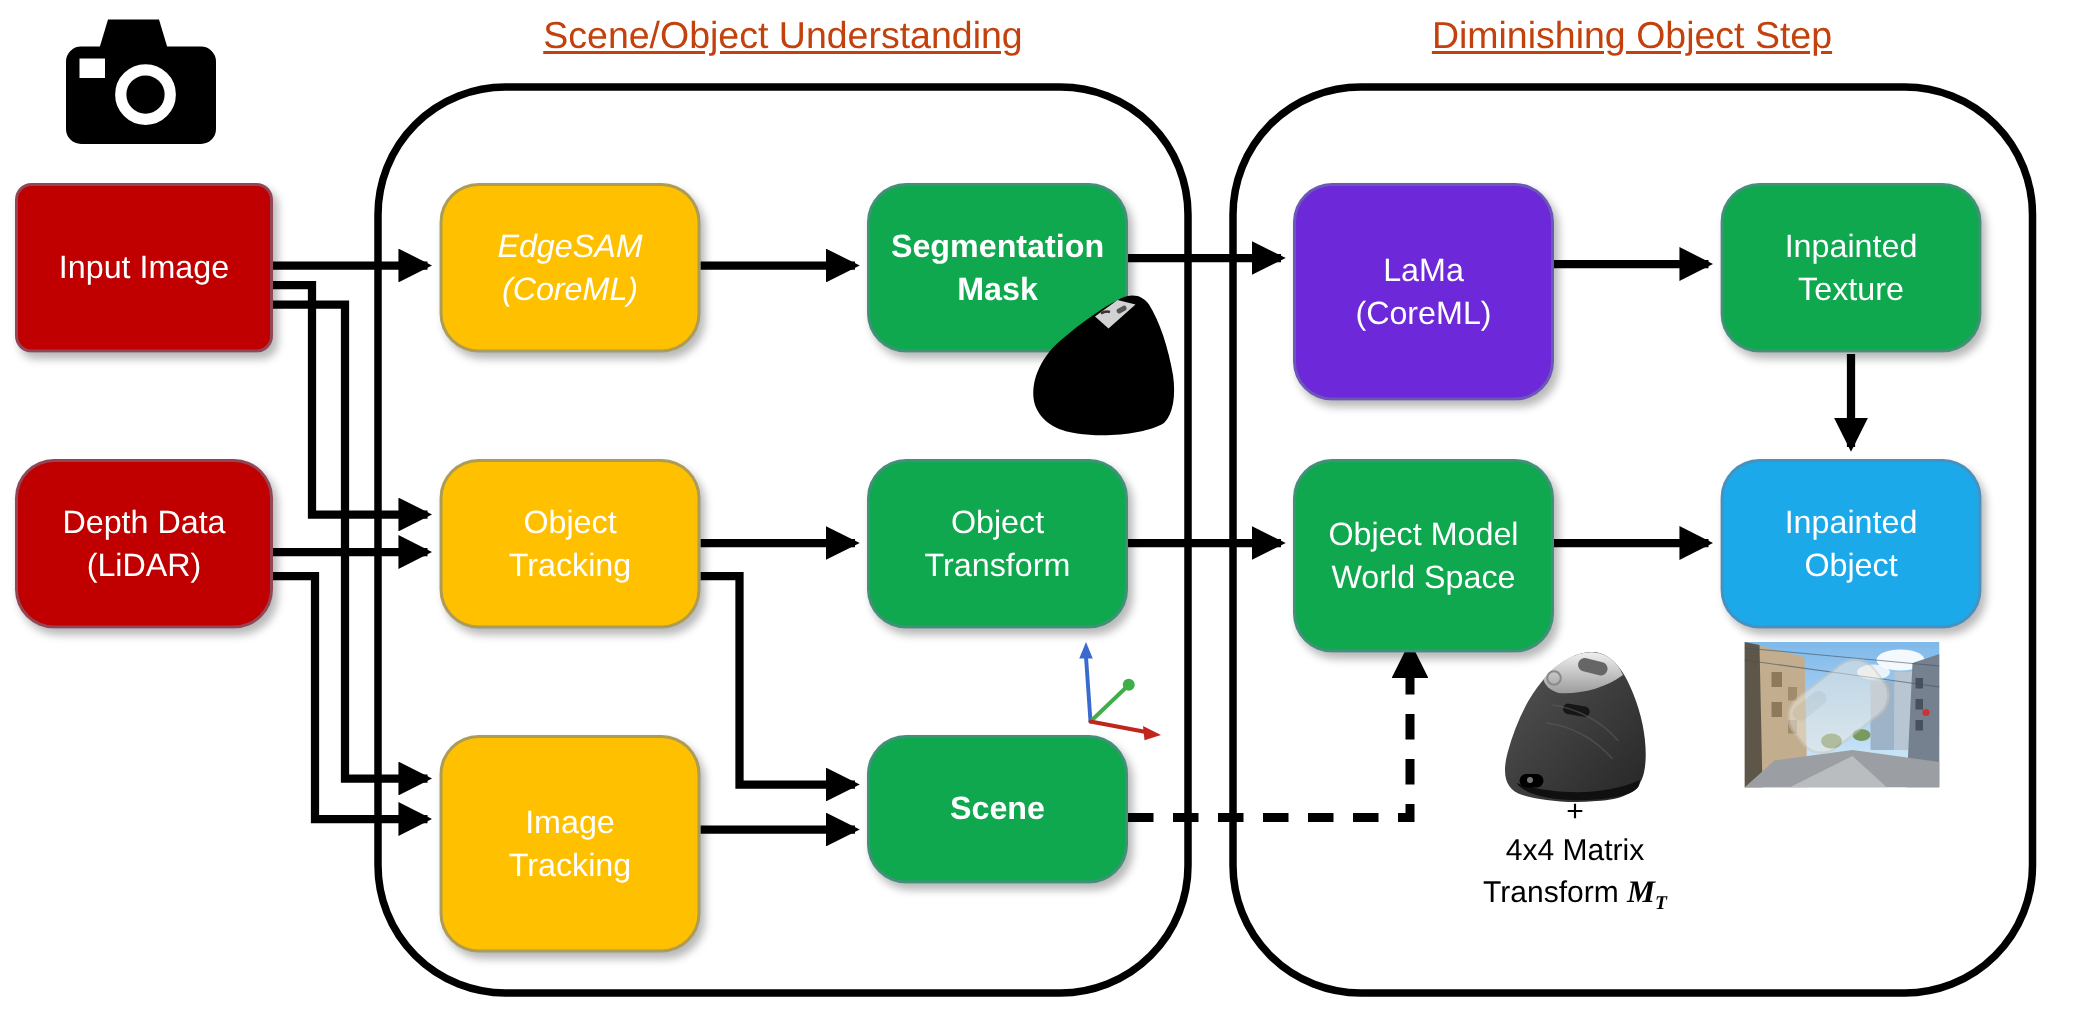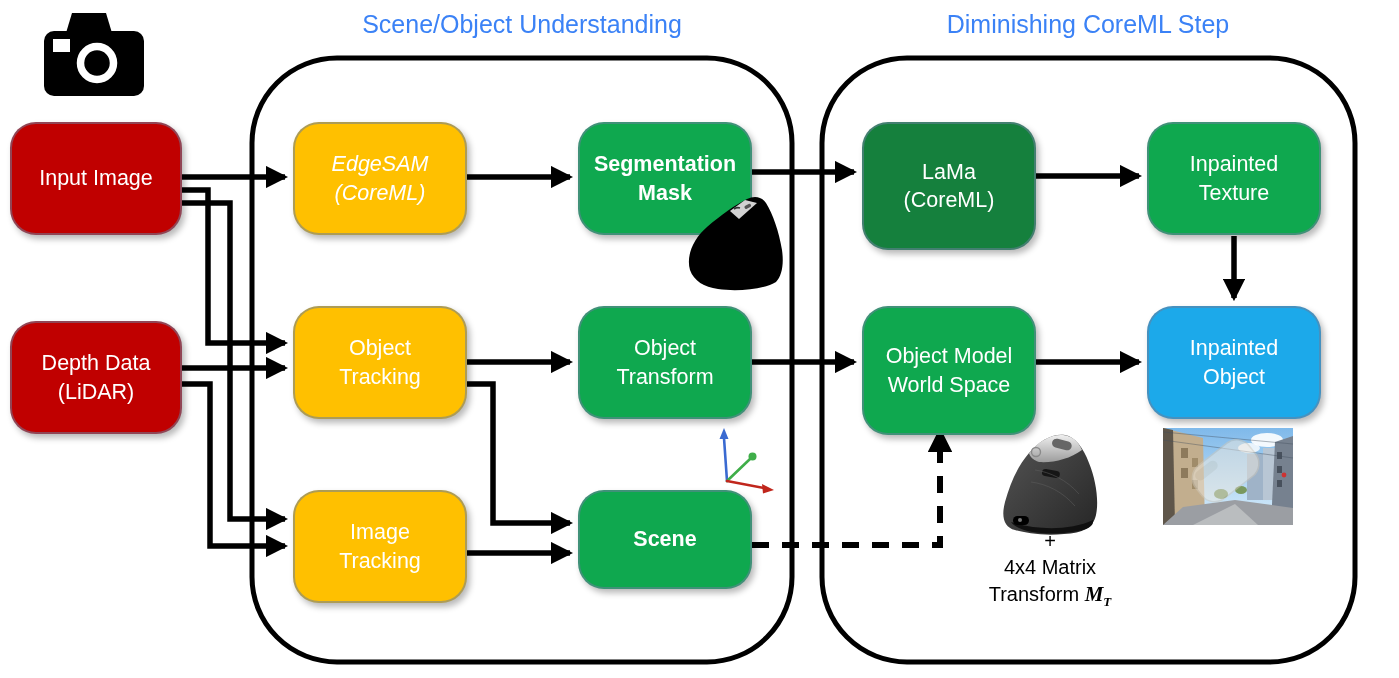--- a/index.html
+++ b/index.html
@@ -3,21 +3,21 @@
 <meta charset="utf-8">
 <style>
   html,body{margin:0;padding:0;background:#fff;}
   #canvas{position:relative;width:1399px;height:678px;background:#fff;overflow:hidden;
           font-family:"Liberation Sans", sans-serif;}
   #wires{position:absolute;left:0;top:0;z-index:1;}
   .node{position:absolute;z-index:2;border-radius:26px;display:flex;flex-direction:column;
         align-items:center;justify-content:center;color:#fff;font-size:21.5px;line-height:1.32;
         text-align:center;border:2px solid rgba(105,125,155,.55);
         box-shadow:3px 4px 6px rgba(0,0,0,.28);box-sizing:border-box;}
-  .section-title{position:absolute;z-index:2;font-size:25px;color:#3b82f6;text-align:center;}
+  .section-title{position:absolute;z-index:2;font-size:25px;color:#c2410c;text-align:center;text-decoration:underline;}
   .overlay{position:absolute;z-index:3;}
   .img-layer{position:absolute;z-index:2;}
   .matrix-note{position:absolute;z-index:2;left:956px;top:528px;width:188px;text-align:center;
                font-size:20px;color:#000;line-height:1.32;}
   .matrix-note .msym{font-family:"Liberation Serif", serif;font-style:italic;font-weight:bold;font-size:21px;}
   .matrix-note sub{font-family:"Liberation Serif", serif;font-style:italic;font-weight:bold;font-size:13px;}
 </style>
 </head>
 <body>
 
@@ -75,53 +75,53 @@
       <line x1="727" y1="481" x2="724" y2="438" stroke="#3A6AD1" stroke-width="2.6"></line>
       <path d="M724 428 L719.5 439 L728.5 439 Z" fill="#3A6AD1"></path>
       <line x1="727" y1="481" x2="750" y2="459" stroke="#3FAE49" stroke-width="2.6"></line>
       <circle cx="752.5" cy="456.5" r="4" fill="#3FAE49"></circle>
       <line x1="727" y1="481" x2="764" y2="488" stroke="#C0261C" stroke-width="2.6"></line>
       <path d="M774 490 L762 484 L763 493.5 Z" fill="#C0261C"></path>
     </g>
   </svg>
 
   <div class="section-title" style="left:272px;top:10px;width:500px;">Scene/Object Understanding</div>
-  <div class="section-title" style="left:838px;top:10px;width:500px;">Diminishing CoreML Step</div>
+  <div class="section-title" style="left:838px;top:10px;width:500px;">Diminishing Object Step</div>
 
-  <div class="node" style="left: 10px; top: 122px; width: 172px; height: 113px; background: rgb(192, 0, 0);">
+  <div class="node" style="left: 10px; top: 122px; width: 172px; height: 113px; background: rgb(192, 0, 0); border-radius: 11px;">
     <span>Input Image</span>
   </div>
-  <div class="node" style="left: 10px; top: 306px; width: 172px; height: 113px; background: rgb(192, 0, 0); margin-top: 15px;">
+  <div class="node" style="left: 10px; top: 306px; width: 172px; height: 113px; background: rgb(192, 0, 0);">
     <span>Depth Data</span>
     <span>(LiDAR)</span>
   </div>
   <div class="node" style="left: 293px; top: 122px; width: 174px; height: 113px; background: rgb(255, 192, 0); font-style: italic;">
     <span>EdgeSAM</span>
     <span>(CoreML)</span>
   </div>
   <div class="node" style="left: 293px; top: 306px; width: 174px; height: 113px; background: rgb(255, 192, 0);">
     <span>Object</span>
     <span>Tracking</span>
   </div>
-  <div class="node" style="left: 293px; top: 490px; width: 174px; height: 113px; background: rgb(255, 192, 0);">
+  <div class="node" style="left: 293px; top: 490px; width: 174px; height: 145px; background: rgb(255, 192, 0);">
     <span>Image</span>
     <span>Tracking</span>
   </div>
   <div class="node" style="left: 578px; top: 122px; width: 174px; height: 113px; background: rgb(15, 168, 79); font-weight: bold;">
     <span>Segmentation</span>
     <span>Mask</span>
   </div>
   <div class="node" style="left: 578px; top: 306px; width: 174px; height: 113px; background: rgb(15, 168, 79);">
     <span>Object</span>
     <span>Transform</span>
   </div>
   <div class="node" style="left: 578px; top: 490px; width: 174px; height: 99px; background: rgb(15, 168, 79); font-weight: bold;">
     <span>Scene</span>
   </div>
-  <div class="node" style="left: 862px; top: 122px; width: 174px; height: 128px; background: #15803d;">
+  <div class="node" style="left: 862px; top: 122px; width: 174px; height: 145px; background: #6d28d9;">
     <span>LaMa</span>
     <span>(CoreML)</span>
   </div>
   <div class="node" style="left: 1147px; top: 122px; width: 174px; height: 113px; background: rgb(15, 168, 79);">
     <span>Inpainted</span>
     <span>Texture</span>
   </div>
   <div class="node" style="left: 862px; top: 306px; width: 174px; height: 129px; background: rgb(15, 168, 79);">
     <span>Object Model</span>
     <span>World Space</span>

